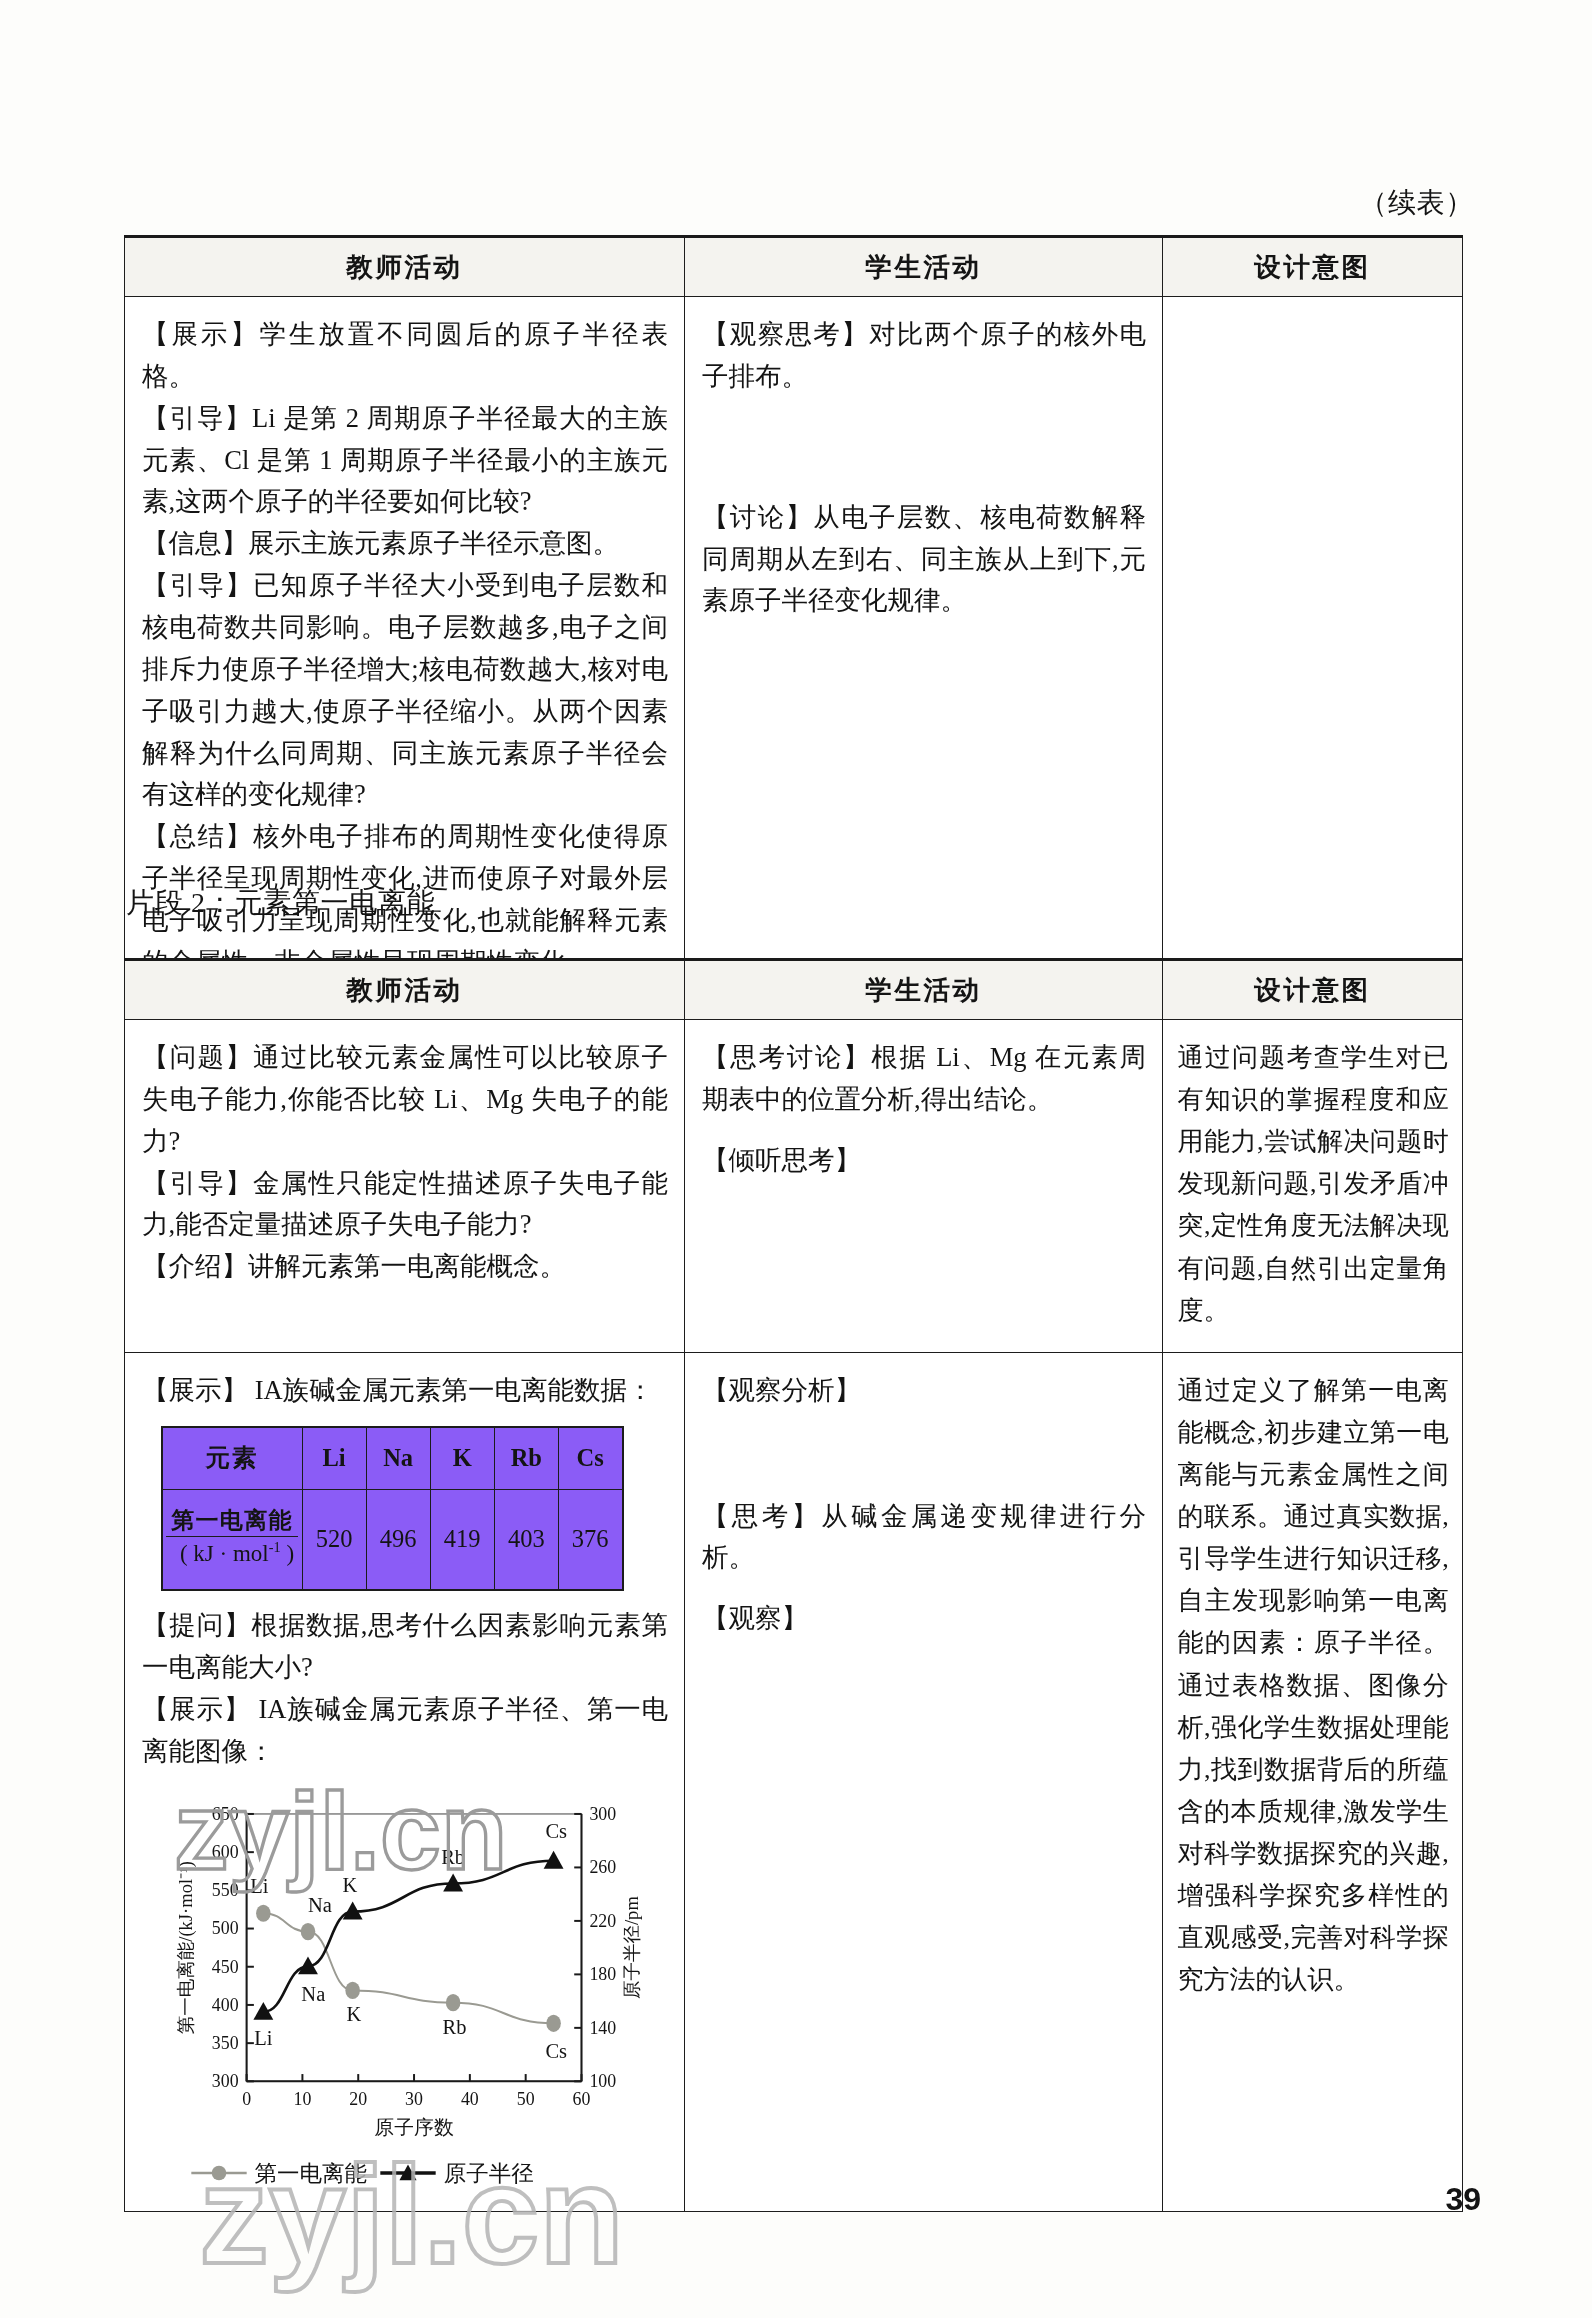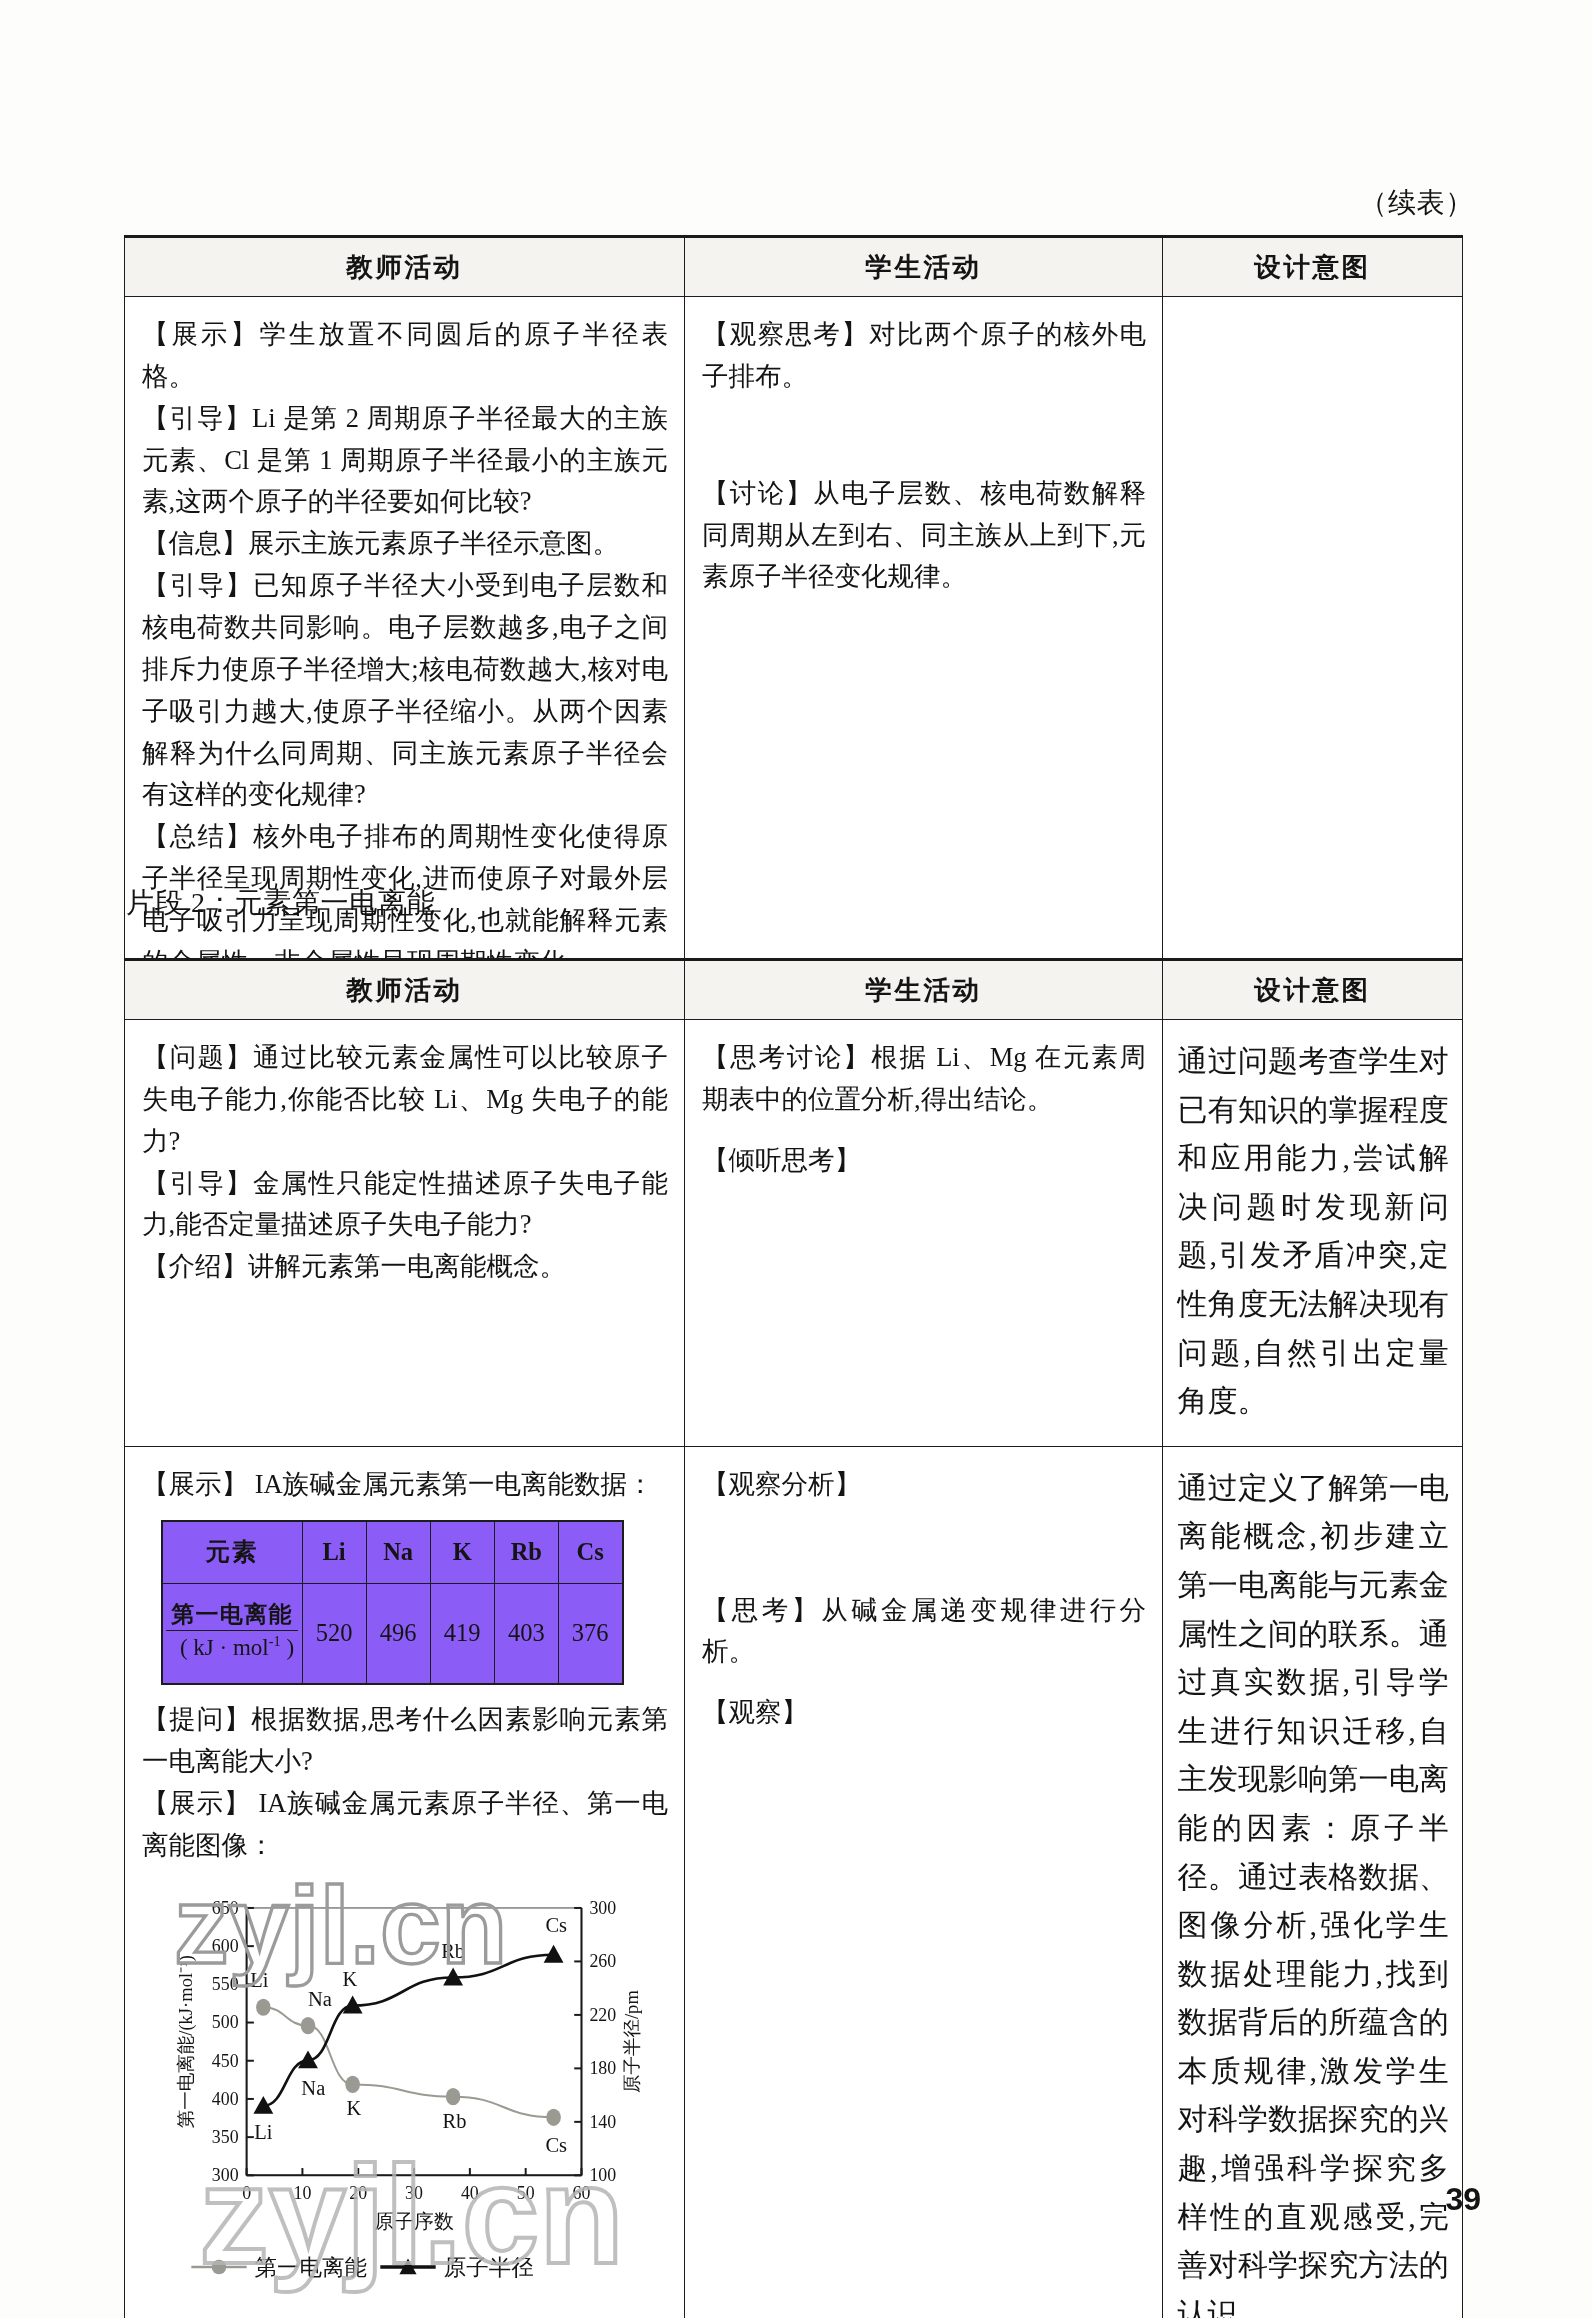--- a/index.html
+++ b/index.html
@@ -64,26 +64,26 @@
   .c-intent{width:300px;}
 
   .cellbox{
     padding:17px 16px 20px 17px;
     font-size:26.5px;
     line-height:1.58;
     text-align:justify;
     text-justify:inter-ideograph;
   }
   .cellbox p{margin:0;}
-  .cellbox p.gap{margin-top:75px;}
+  .cellbox p.gap{margin-top:99px;}
   .cellbox p.gap-s{margin-top:19px;}
   .cellbox p.gap-l{margin-top:84px;}
   .intentbox{
     padding:17px 13.2px 20px 14.6px;
-    font-size:30px;
+    font-size:26px;
     line-height:1.62;
     text-align:justify;
     text-justify:inter-ideograph;
   }
   .intentbox p{margin:0;}
 
   
   .section-title{
     position:absolute;
     left:126px;top:884px;

